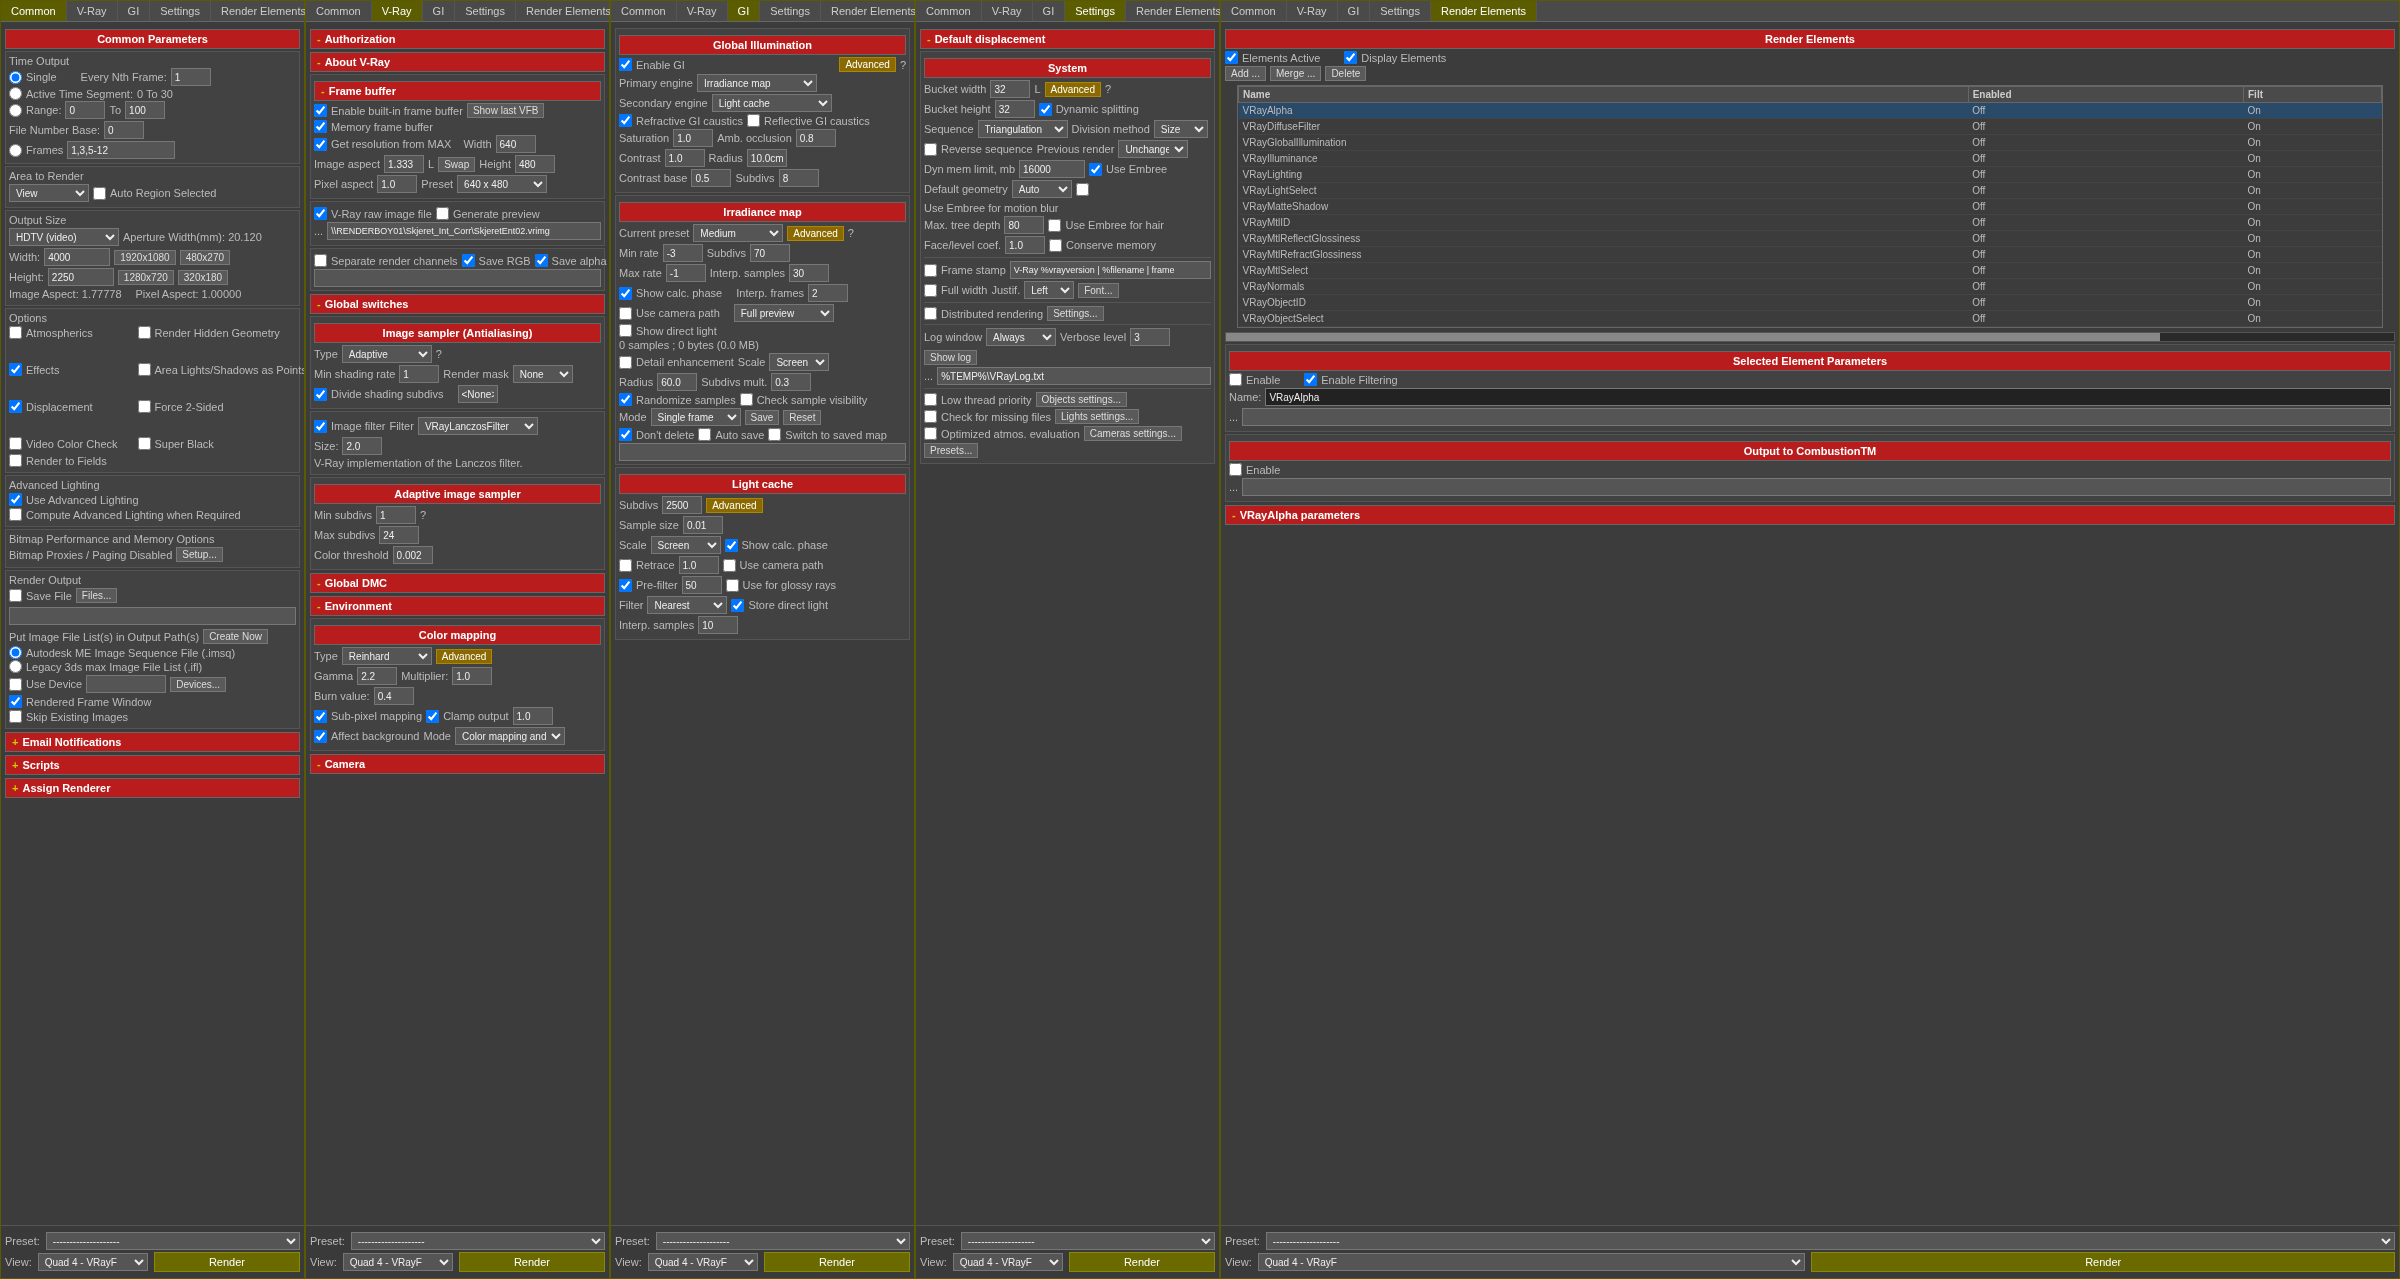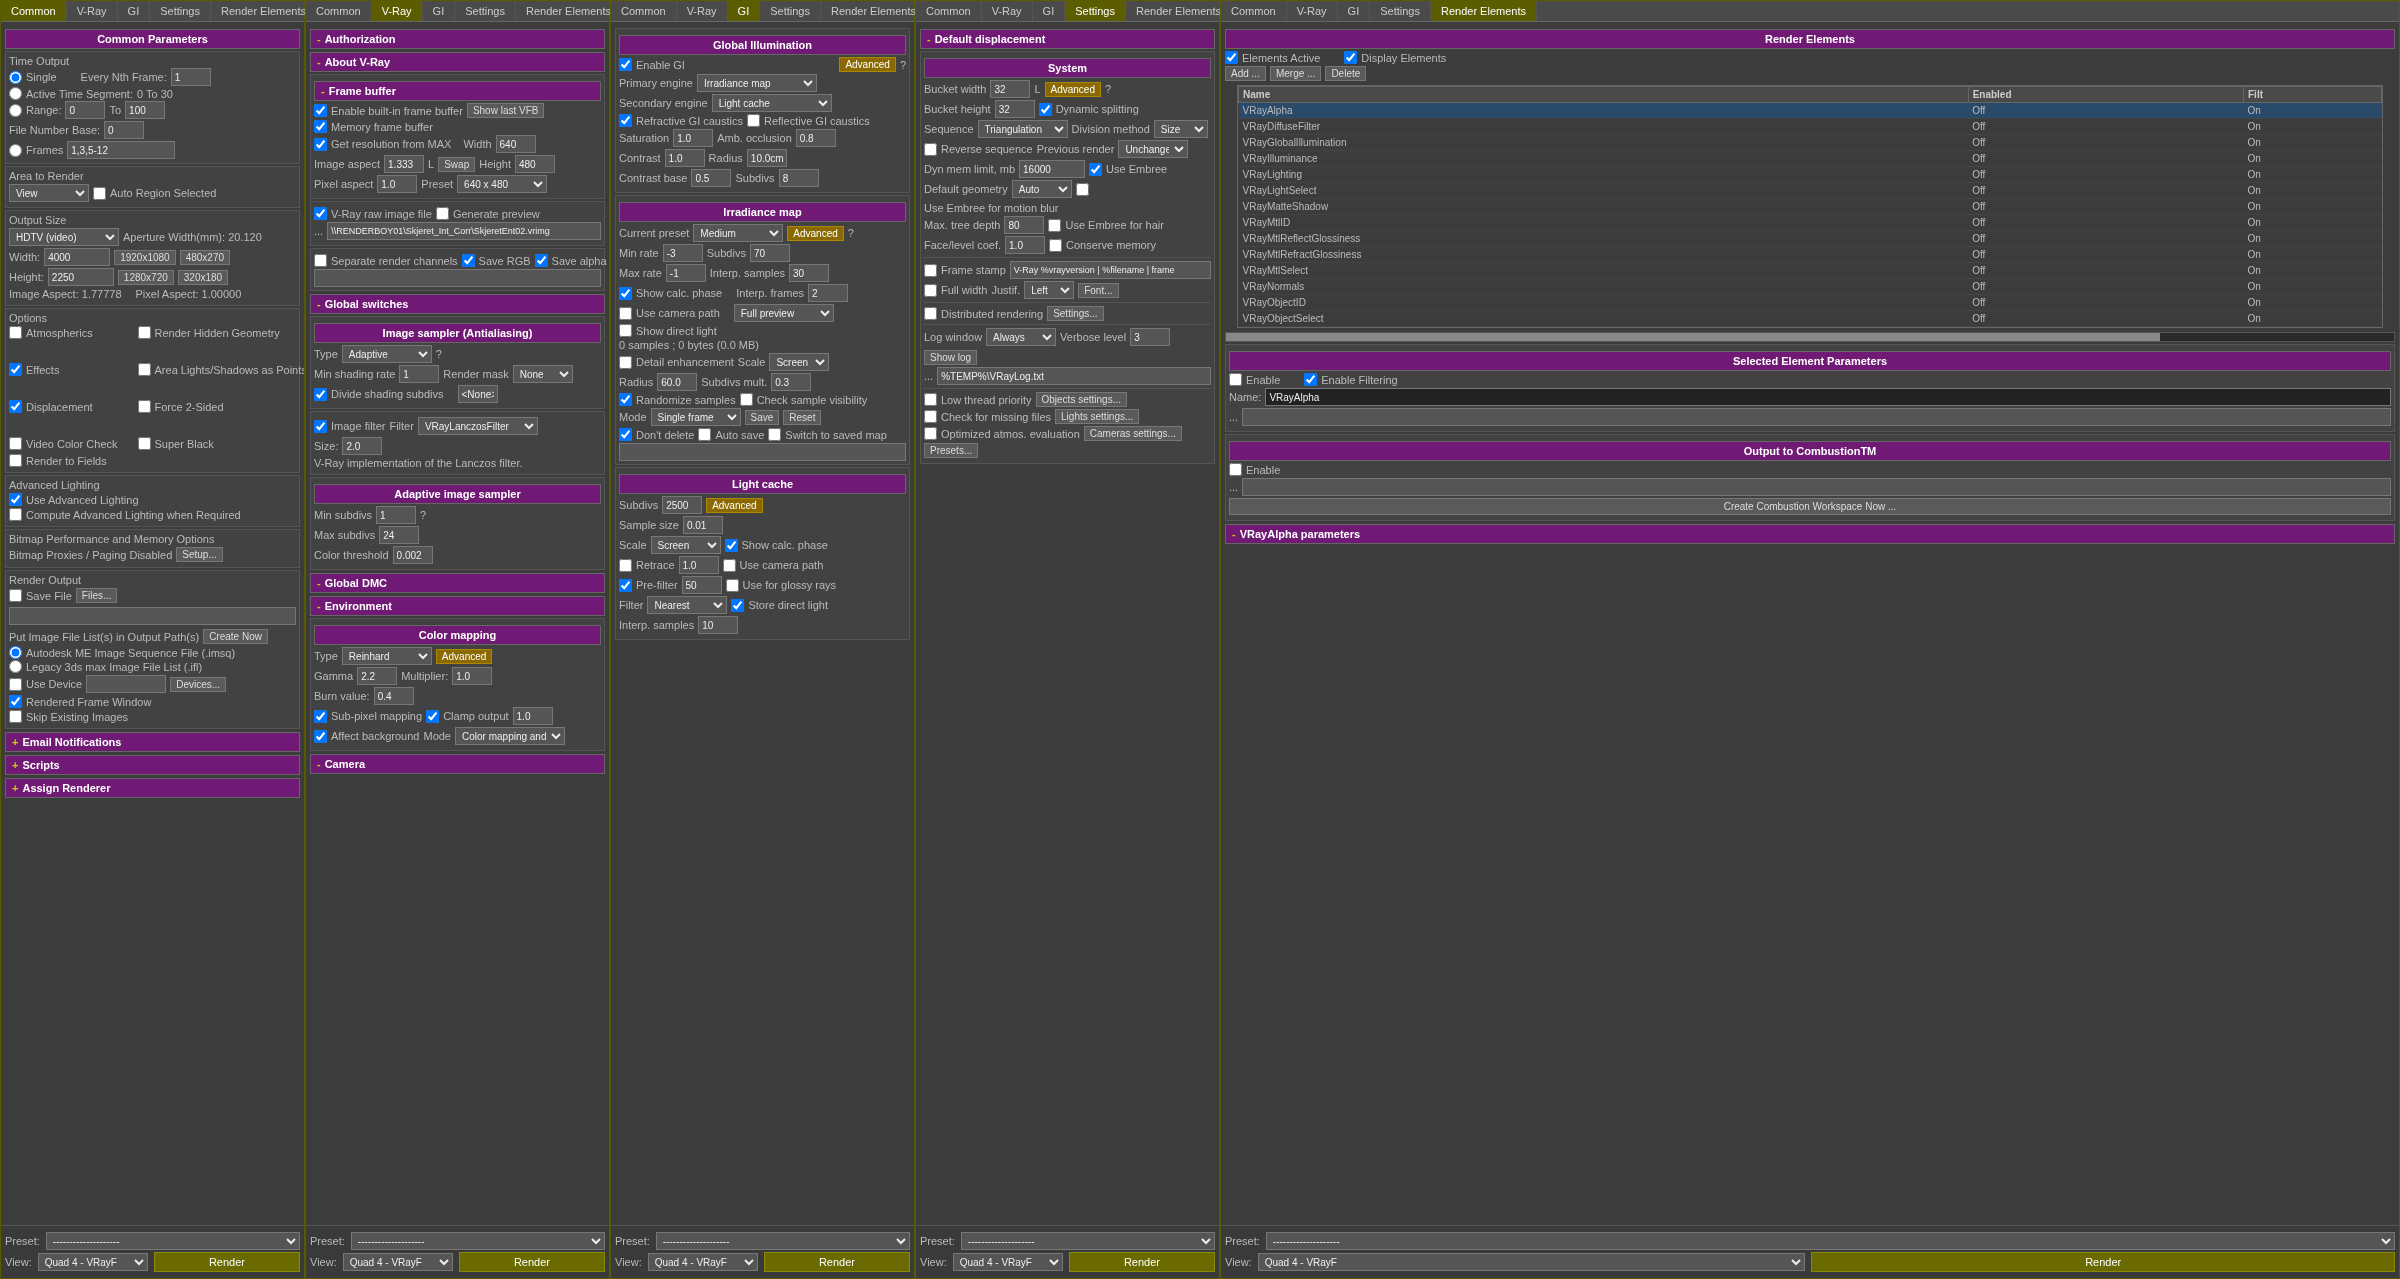--- a/index.html
+++ b/index.html
@@ -40,21 +40,21 @@
       color: #fff;
     }
     .panel-content {
       flex: 1;
       overflow-y: auto;
       padding: 4px;
       scrollbar-width: thin;
       scrollbar-color: #555 #333;
     }
     .section-header {
-      background: #701a75;
+      background: #b91c1c;
       color: #fff;
       padding: 3px 6px;
       font-size: 11px;
       font-weight: bold;
       text-align: center;
       margin: 3px 0 2px 0;
       border: 1px solid #666;
     }
     .section-header.collapsible {
       display: flex;
@@ -1028,23 +1028,20 @@
     <div class="sub-section">
       <div class="section-header">Output to CombustionTM</div>
       <div class="checkbox-row">
         <input type="checkbox" style="">
         <span class="label">Enable</span>
       </div>
       <div class="row">
         <span class="label">...</span>
         <input class="input-field" style="flex: 1 1 0%;" value="">
       </div>
-      <div class="row">
-        <button class="btn" style="width:100%;">Create Combustion Workspace Now ...</button>
-      </div>
     </div>
 
     <div class="section-header collapsible">
       <span class="yellow-arrow">-</span>
       <span>VRayAlpha parameters</span>
     </div>
   </div>
   <div class="panel-footer">
     <div class="footer-row">
       <span class="label">Preset:</span>

